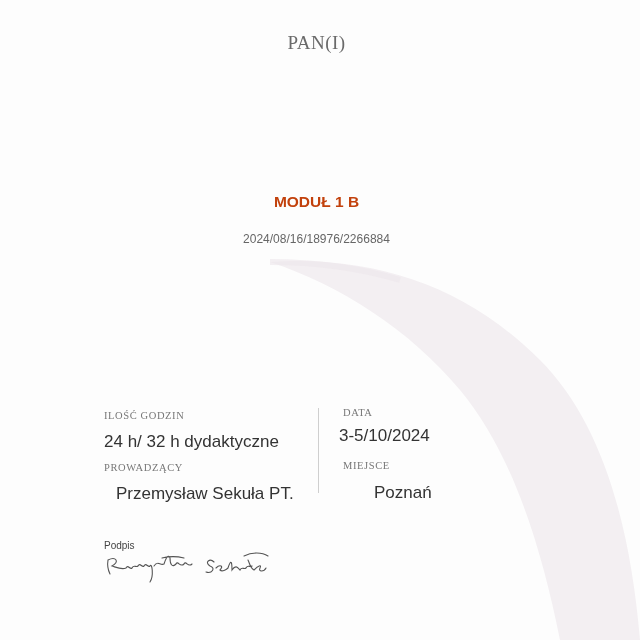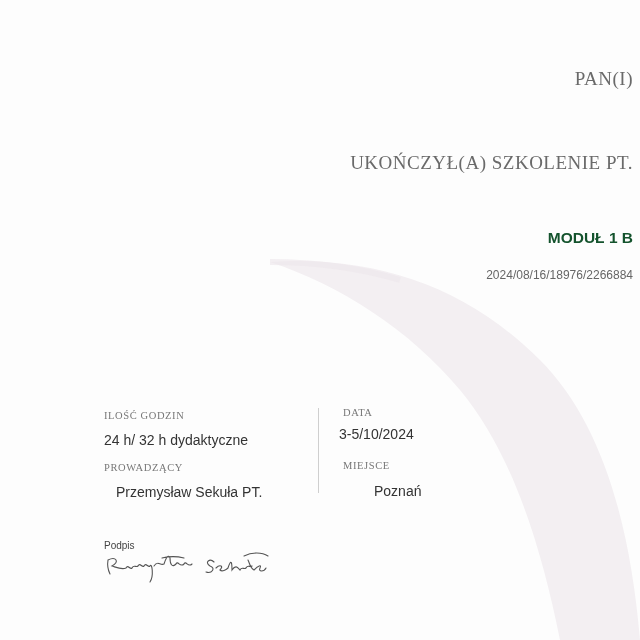--- a/index.html
+++ b/index.html
@@ -5,48 +5,47 @@
     html, body { margin: 0; padding: 0; }
     body {
       width: 640px; height: 640px; overflow: hidden;
       background: #fdfdfd;
       position: relative;
       font-family: "Liberation Sans", sans-serif;
       color: #3a3a3a;
     }
     .bg-swoosh { position: absolute; left: 0; top: 0; width: 640px; height: 640px; z-index: 0; }
     .page { position: absolute; inset: 0; z-index: 1; }
-    .center { position: absolute; left: 0; width: 633px; text-align: right; margin-top: 36px; }
+    .center { position: absolute; left: 0; width: 633px; text-align: center; }
     .serif { font-family: "Liberation Serif", "DejaVu Serif", serif; }
     .honorific { top: 32px; font-size: 19px; color: #6a6a6a; letter-spacing: 0.5px; }
     .name { top: 65px; font-size: 17px; color: #555; }
     .completed { top: 116px; font-size: 19px; color: #6a6a6a; letter-spacing: 0.5px; }
     .course { top: 159px; font-size: 15.5px; color: #2f2f2f; }
     .course sup { font-size: 9px; }
-    .module { top: 193px; font-size: 15.5px; color: #14532d; font-weight: bold; }
+    .module { top: 193px; font-size: 15.5px; color: #c2410c; font-weight: bold; }
     .code { top: 232px; font-size: 12px; color: #666; }
 
     .label { position: absolute; font-family: "Liberation Serif", "DejaVu Serif", serif; font-size: 10.5px; color: #777; letter-spacing: 0.6px; }
-    .value { position: absolute; font-size: 14px; color: #333; }
+    .value { position: absolute; font-size: 17px; color: #333; }
     .divider { position: absolute; left: 318px; top: 408px; width: 1px; height: 85px; background: #cfcfcf; }
 
     .sign-label { position: absolute; left: 104px; top: 540px; font-size: 10px; color: #444; }
     .signature { position: absolute; left: 104px; top: 546px; width: 170px; height: 40px; }
   </style>
 </head>
 <body>
 
 <svg class="bg-swoosh" viewBox="0 0 640 640">
   <path d="M270 262 C 380 255, 470 290, 540 360 C 600 420, 630 520, 640 640 L 560 640 C 540 540, 510 450, 460 390 C 410 330, 340 285, 270 262 Z" fill="#f3eff2"></path>
   <path d="M270 262 C 320 262, 360 268, 400 280" stroke="#ece6eb" stroke-width="6" fill="none" opacity="0.6"></path>
 </svg>
 
 <div class="page">
   <div class="center serif honorific">PAN(I)</div>
-  <div class="center serif completed">UKOŃCZYŁ(A) SZKOLENIE PT.</div>
   <div class="center module">MODUŁ 1 B</div>
   <div class="center code">2024/08/16/18976/2266884</div>
 
   <div class="label" style="left:104px; top:410px;">ILOŚĆ GODZIN</div>
   <div class="value" style="left:104px; top:432px;">24 h/ 32 h dydaktyczne</div>
   <div class="label" style="left:104px; top:462px;">PROWADZĄCY</div>
   <div class="value" style="left:116px; top:484px;">Przemysław Sekuła PT.</div>
 
   <div class="divider"></div>
 

